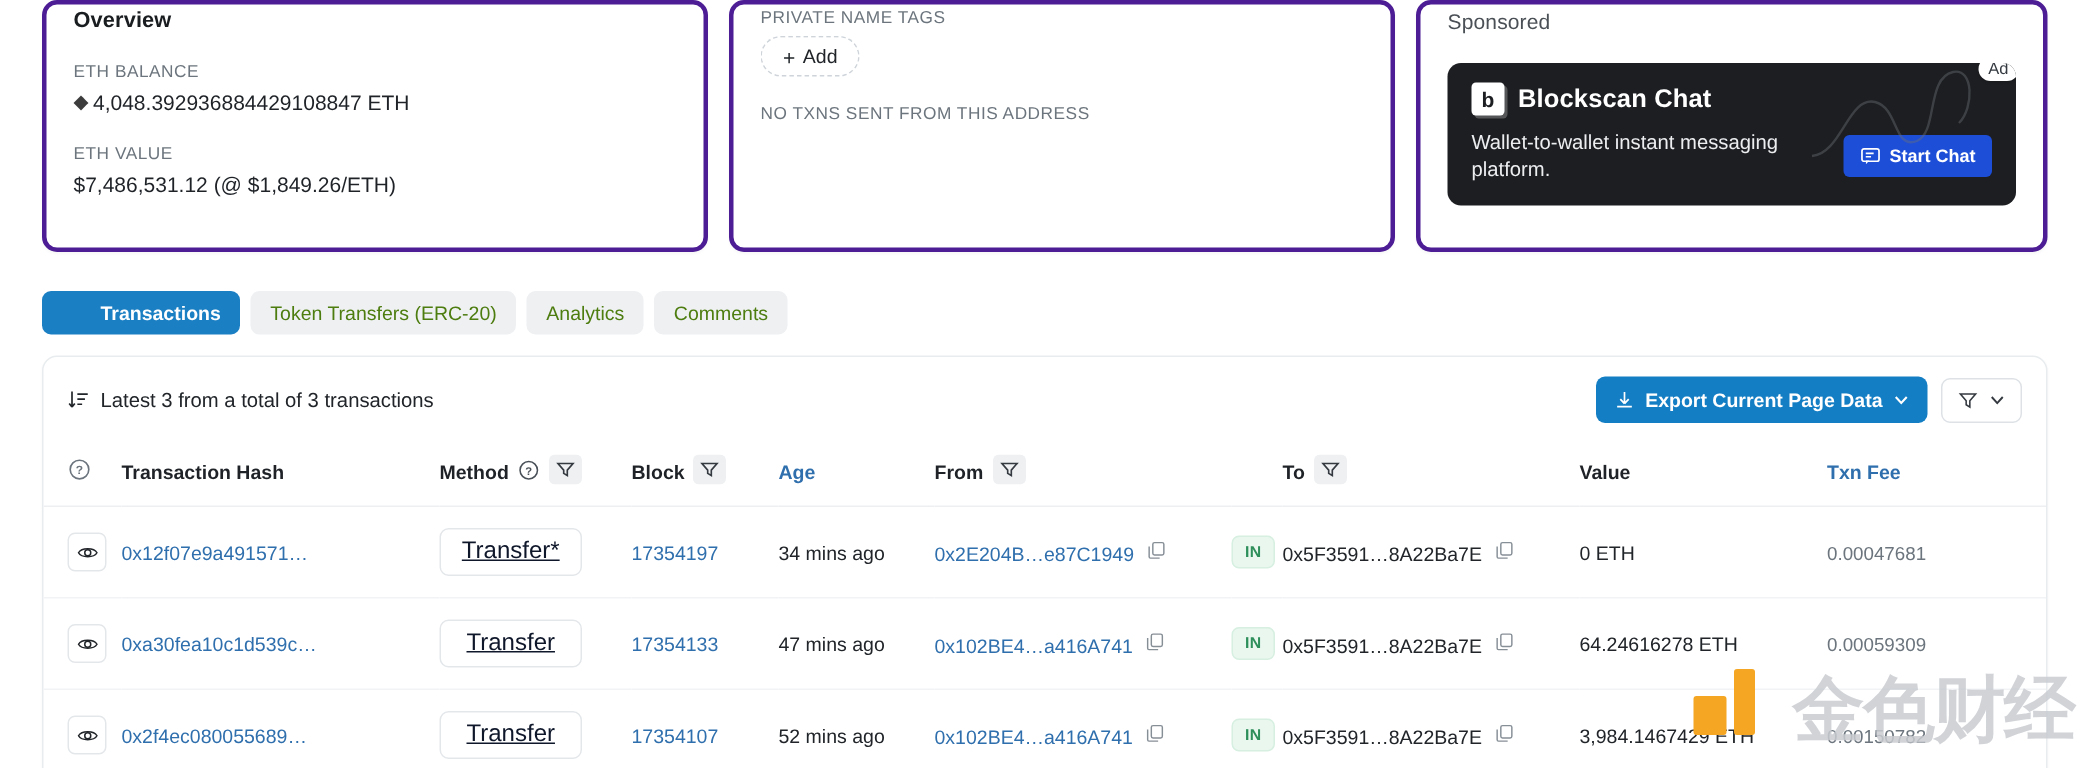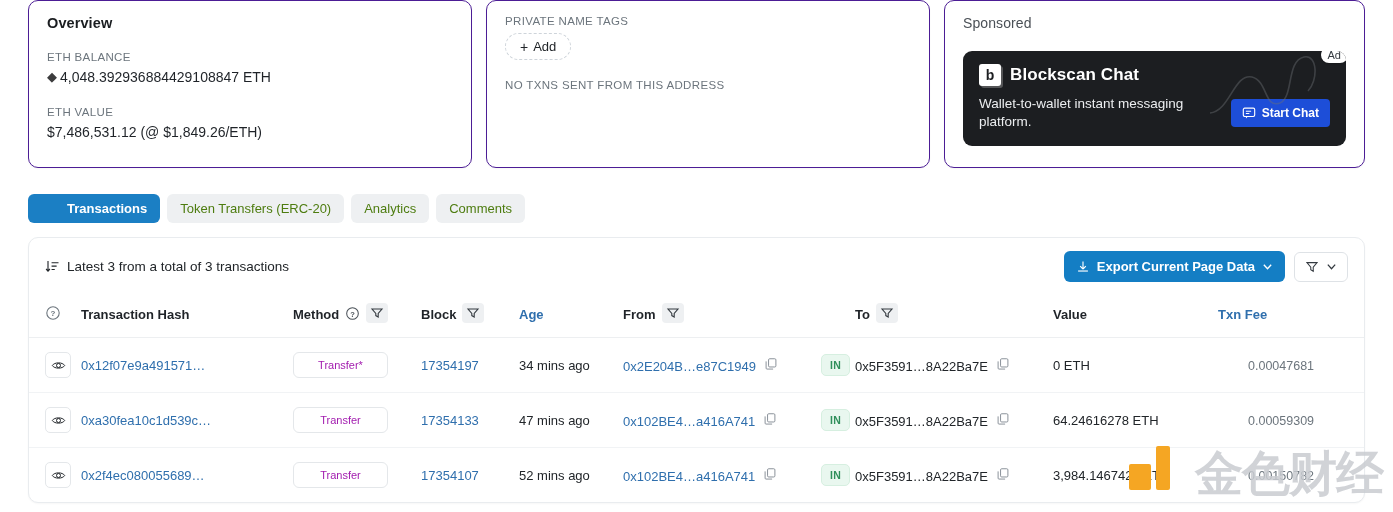--- a/index.html
+++ b/index.html
@@ -17,24 +17,24 @@
 
   
   .cards-row {
     display: flex;
     gap: 14px;
     padding: 0 28px;
     align-items: stretch;
   }
   .card {
     background: #fff;
-    border: 1px solid #4c1d95;
+    border: 3px solid #4c1d95;
     border-radius: 10px;
     box-shadow: 0 1px 2px rgba(0,0,0,0.035);
-    padding: 14px 18px 16px 18px;
+    padding: 3px 18px 16px 18px;
     position: relative;
   }
   .card-overview { width: 444px; min-height: 168px; }
   .card-moreinfo { width: 444px; min-height: 168px; }
   .card-sponsored { flex: 1; min-height: 168px; }
 
   .card-title {
     font-size: 14.5px;
     font-weight: bold;
     color: #1a1d20;
@@ -256,41 +256,42 @@
     background: #fff;
     cursor: pointer;
   }
   .link { color: #2f6fad; text-decoration: none; cursor: pointer; }
 
   .method-pill {
     display: inline-block;
     border: 1px solid #e4e7ea;
     border-radius: 6px;
     background: #fff;
-    font-size: 11px;
-    color: #a21caf;
+    font-size: 16px;
+    color: #0f172a;
     padding: 6px 0;
     width: 95px;
     text-align: center;
     cursor: default;
+    text-decoration: underline;
   }
   .addr-cell { display: flex; align-items: flex-end; gap: 8px; }
   .copy-ico { cursor: pointer; flex: none; }
   .inout-badge {
     display: inline-block;
     background: #e9f7ef;
     color: #2f8f5b;
     border: 1px solid #d6efe0;
     border-radius: 5px;
     font-size: 10.5px;
     font-weight: bold;
     padding: 4px 8px;
     letter-spacing: .3px;
   }
-  .fee-text { color: #6c757d; font-size: 12.5px; margin-left: 30px; }
+  .fee-text { color: #6c757d; font-size: 12.5px; }
   .header-qm { display: inline-flex; }
 
   
   .watermark {
     position: absolute;
     left: 1125px;
     top: 442px;
     display: flex;
     align-items: center;
     gap: 8px;

